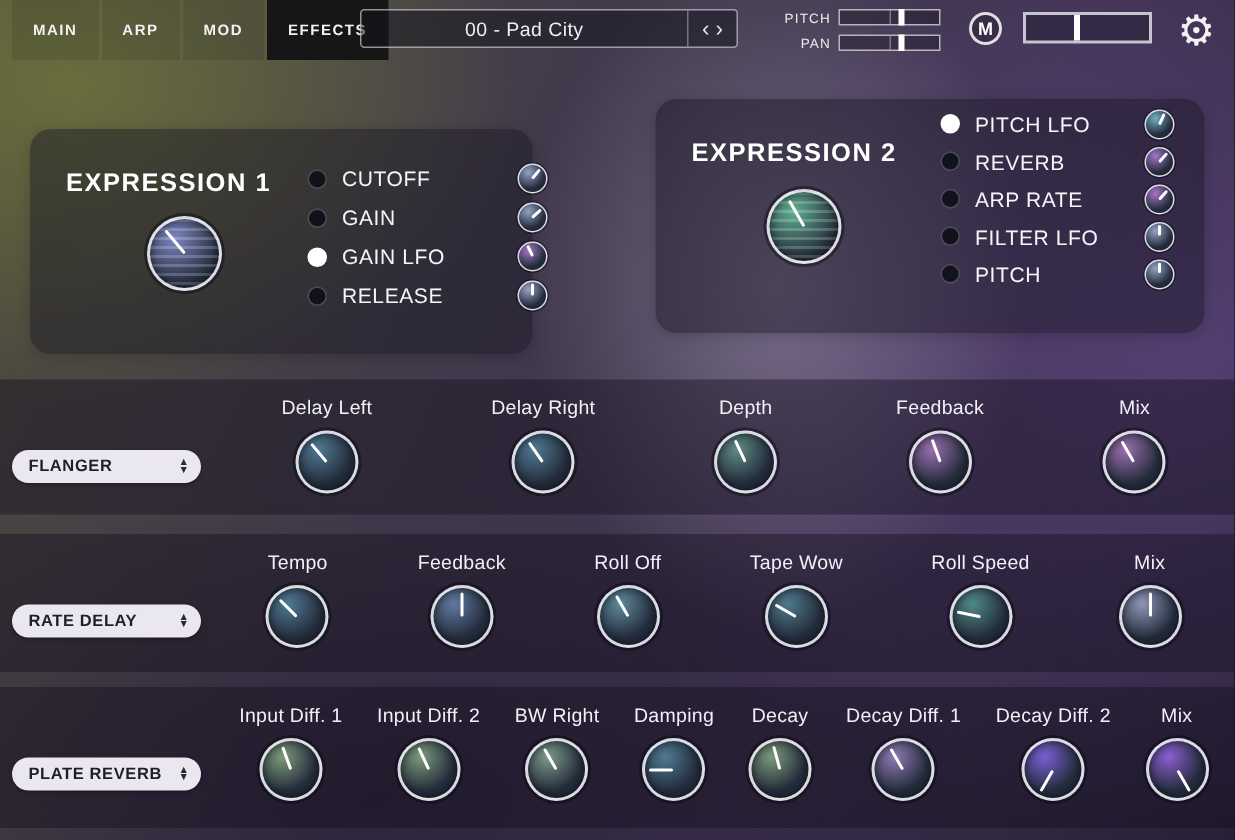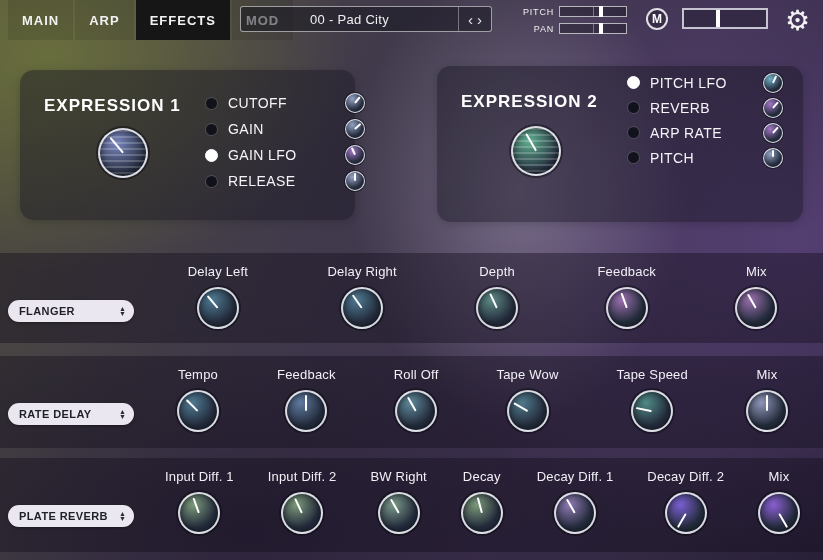--- a/index.html
+++ b/index.html
@@ -8,21 +8,21 @@
     background:
       radial-gradient(ellipse 240px 330px at 63% 34%, rgba(218,212,228,0.32), rgba(218,212,228,0) 70%),
       radial-gradient(ellipse 420px 300px at 6% 10%, rgba(125,135,60,0.60), rgba(125,135,60,0) 72%),
       radial-gradient(ellipse 520px 420px at 97% 42%, rgba(118,86,160,0.50), rgba(118,86,160,0) 78%),
       radial-gradient(ellipse 500px 260px at 30% 95%, rgba(30,20,45,0.55), rgba(30,20,45,0) 80%),
       linear-gradient(115deg,#4c4a3c 0%,#413a4c 38%,#3d314e 68%,#271f36 100%);
   }
   
   .topbar{position:absolute;left:0;top:0;width:100%;height:40px;}
   .tabs{position:absolute;left:8px;top:0;height:40px;display:flex;}
-  .tab{height:40px;display:flex;align-items:center;padding:0 14px;font-size:13px;
+  .tab{height:40px;display:flex;align-items:center;padding:0 14px;font-size:10px;
     font-weight:700;letter-spacing:1px;color:#f2f2f2;cursor:default;background:rgba(15,15,18,0.12);margin-right:2px;}
   .tab.active{background:#161616;}
   .preset{position:absolute;left:240px;top:6px;width:252px;height:26px;box-sizing:border-box;
     border:1px solid rgba(255,255,255,0.55);border-radius:3px;background:rgba(18,18,28,0.5);
     display:flex;align-items:center;}
   .preset-name{flex:1;text-align:center;font-size:13px;color:#efefef;letter-spacing:0.3px;}
   .preset-arrows{display:flex;align-items:center;height:100%;padding:0 7px;border-left:1px solid rgba(255,255,255,0.35);}
   .preset-arrow{font-size:15px;color:#e8e8e8;padding:0 2px;line-height:1;}
   .pp-group{position:absolute;left:518px;top:5px;}
   .pp-row{display:flex;align-items:center;height:13px;margin-bottom:4px;}
@@ -33,21 +33,21 @@
   .hslider .handle{position:absolute;top:-1px;width:4px;height:11px;background:#fff;margin-left:-2px;}
   .mono-btn{position:absolute;left:646px;top:8px;width:22px;height:22px;border-radius:50%;
     border:2px solid rgba(255,255,255,0.85);box-sizing:border-box;display:flex;align-items:center;justify-content:center;
     font-size:12px;font-weight:700;color:#fff;background:rgba(15,15,25,0.25);}
   .master{position:absolute;left:682px;top:8px;width:86px;height:21px;box-sizing:border-box;
     border:2px solid rgba(235,235,245,0.8);background:rgba(12,12,22,0.3);}
   .master .handle{position:absolute;top:0;width:4px;height:17px;background:#fff;margin-left:-2px;}
   .gear{position:absolute;left:785px;top:2px;font-size:28px;color:#f2f2f2;line-height:38px;}
   
   .panel{position:absolute;border-radius:14px;background:rgba(24,21,34,0.46);box-shadow:0 2px 10px rgba(0,0,0,0.18);}
-  .panel1{left:20px;top:70px;width:335px;height:150px;}
+  .panel1{left:20px;top:86px;width:335px;height:150px;}
   .panel2{left:437px;top:66px;width:366px;height:156px;}
   .panel-title{position:absolute;left:24px;top:26px;font-size:17px;font-weight:700;letter-spacing:1px;color:#fff;}
   .panel-knob{position:absolute;left:78px;top:58px;}
   .panel2 .panel-knob{left:74px;top:60px;}
   .opts{position:absolute;left:185px;top:20px;width:160px;}
   .panel2 .opts{left:190px;top:4px;width:156px;}
   .opt{display:flex;align-items:center;height:26px;}
   .panel2 .opt{height:25px;}
   .radio{width:13px;height:13px;border-radius:50%;background:rgba(12,12,22,0.85);
     border:1px solid rgba(255,255,255,0.25);box-sizing:border-box;margin-right:10px;flex:none;}
@@ -84,22 +84,22 @@
 </style>
 </head>
 <body>
 
 <div class="app">
 
   <div class="topbar">
     <div class="tabs">
       <div class="tab">MAIN</div>
       <div class="tab">ARP</div>
+      <div class="tab">MOD</div>
       <div class="tab active">EFFECTS</div>
-      <div class="tab">MOD</div>
     </div>
 
     <div class="preset">
       <div class="preset-name">00 - Pad City</div>
       <div class="preset-arrows">
         <span class="preset-arrow">‹</span>
         <span class="preset-arrow">›</span>
       </div>
     </div>
 
@@ -188,20 +188,27 @@
       </div>
       <div class="opt">
         <div class="radio"></div>
         <div class="opt-label">ARP RATE</div>
         <div class="knob k-mini" style="--kc: #a476c6;">
           <div class="kptr" style="transform: rotate(42deg);"></div>
         </div>
       </div>
       <div class="opt">
         <div class="radio"></div>
+        <div class="opt-label">FILTER LFO</div>
+        <div class="knob k-mini" style="--kc: #93a2c4;">
+          <div class="kptr" style="transform: rotate(0deg);"></div>
+        </div>
+      </div>
+      <div class="opt">
+        <div class="radio"></div>
         <div class="opt-label">PITCH</div>
         <div class="knob k-mini" style="--kc: #93a2c4;">
           <div class="kptr" style="transform: rotate(0deg);"></div>
         </div>
       </div>
     </div>
   </div>
 
   <div class="fx-row fx-row1">
     <div class="fx-select">
@@ -272,21 +279,21 @@
           <div class="kptr" style="transform: rotate(-30deg);"></div>
         </div>
       </div>
       <div class="kcell">
         <div class="klabel">Tape Wow</div>
         <div class="knob k-row" style="--kc: #4f7a8c;">
           <div class="kptr" style="transform: rotate(-60deg);"></div>
         </div>
       </div>
       <div class="kcell">
-        <div class="klabel">Tape Speed</div>
+        <div class="klabel">Roll Speed</div>
         <div class="knob k-row" style="--kc: #4f8a86;">
           <div class="kptr" style="transform: rotate(-78deg);"></div>
         </div>
       </div>
       <div class="kcell">
         <div class="klabel">Mix</div>
         <div class="knob k-row" style="--kc: #8f96b8;">
           <div class="kptr" style="transform: rotate(0deg);"></div>
         </div>
       </div>
@@ -314,20 +321,26 @@
           <div class="kptr" style="transform: rotate(-25deg);"></div>
         </div>
       </div>
       <div class="kcell">
         <div class="klabel">BW Right</div>
         <div class="knob k-row" style="--kc: #7c9a8a;">
           <div class="kptr" style="transform: rotate(-30deg);"></div>
         </div>
       </div>
       <div class="kcell">
+        <div class="klabel">Damping</div>
+        <div class="knob k-row" style="--kc: #4f7a92;">
+          <div class="kptr" style="transform: rotate(-90deg);"></div>
+        </div>
+      </div>
+      <div class="kcell">
         <div class="klabel">Decay</div>
         <div class="knob k-row" style="--kc: #7c9a7a;">
           <div class="kptr" style="transform: rotate(-15deg);"></div>
         </div>
       </div>
       <div class="kcell">
         <div class="klabel">Decay Diff. 1</div>
         <div class="knob k-row" style="--kc: #8f7ab4;">
           <div class="kptr" style="transform: rotate(-30deg);"></div>
         </div>

